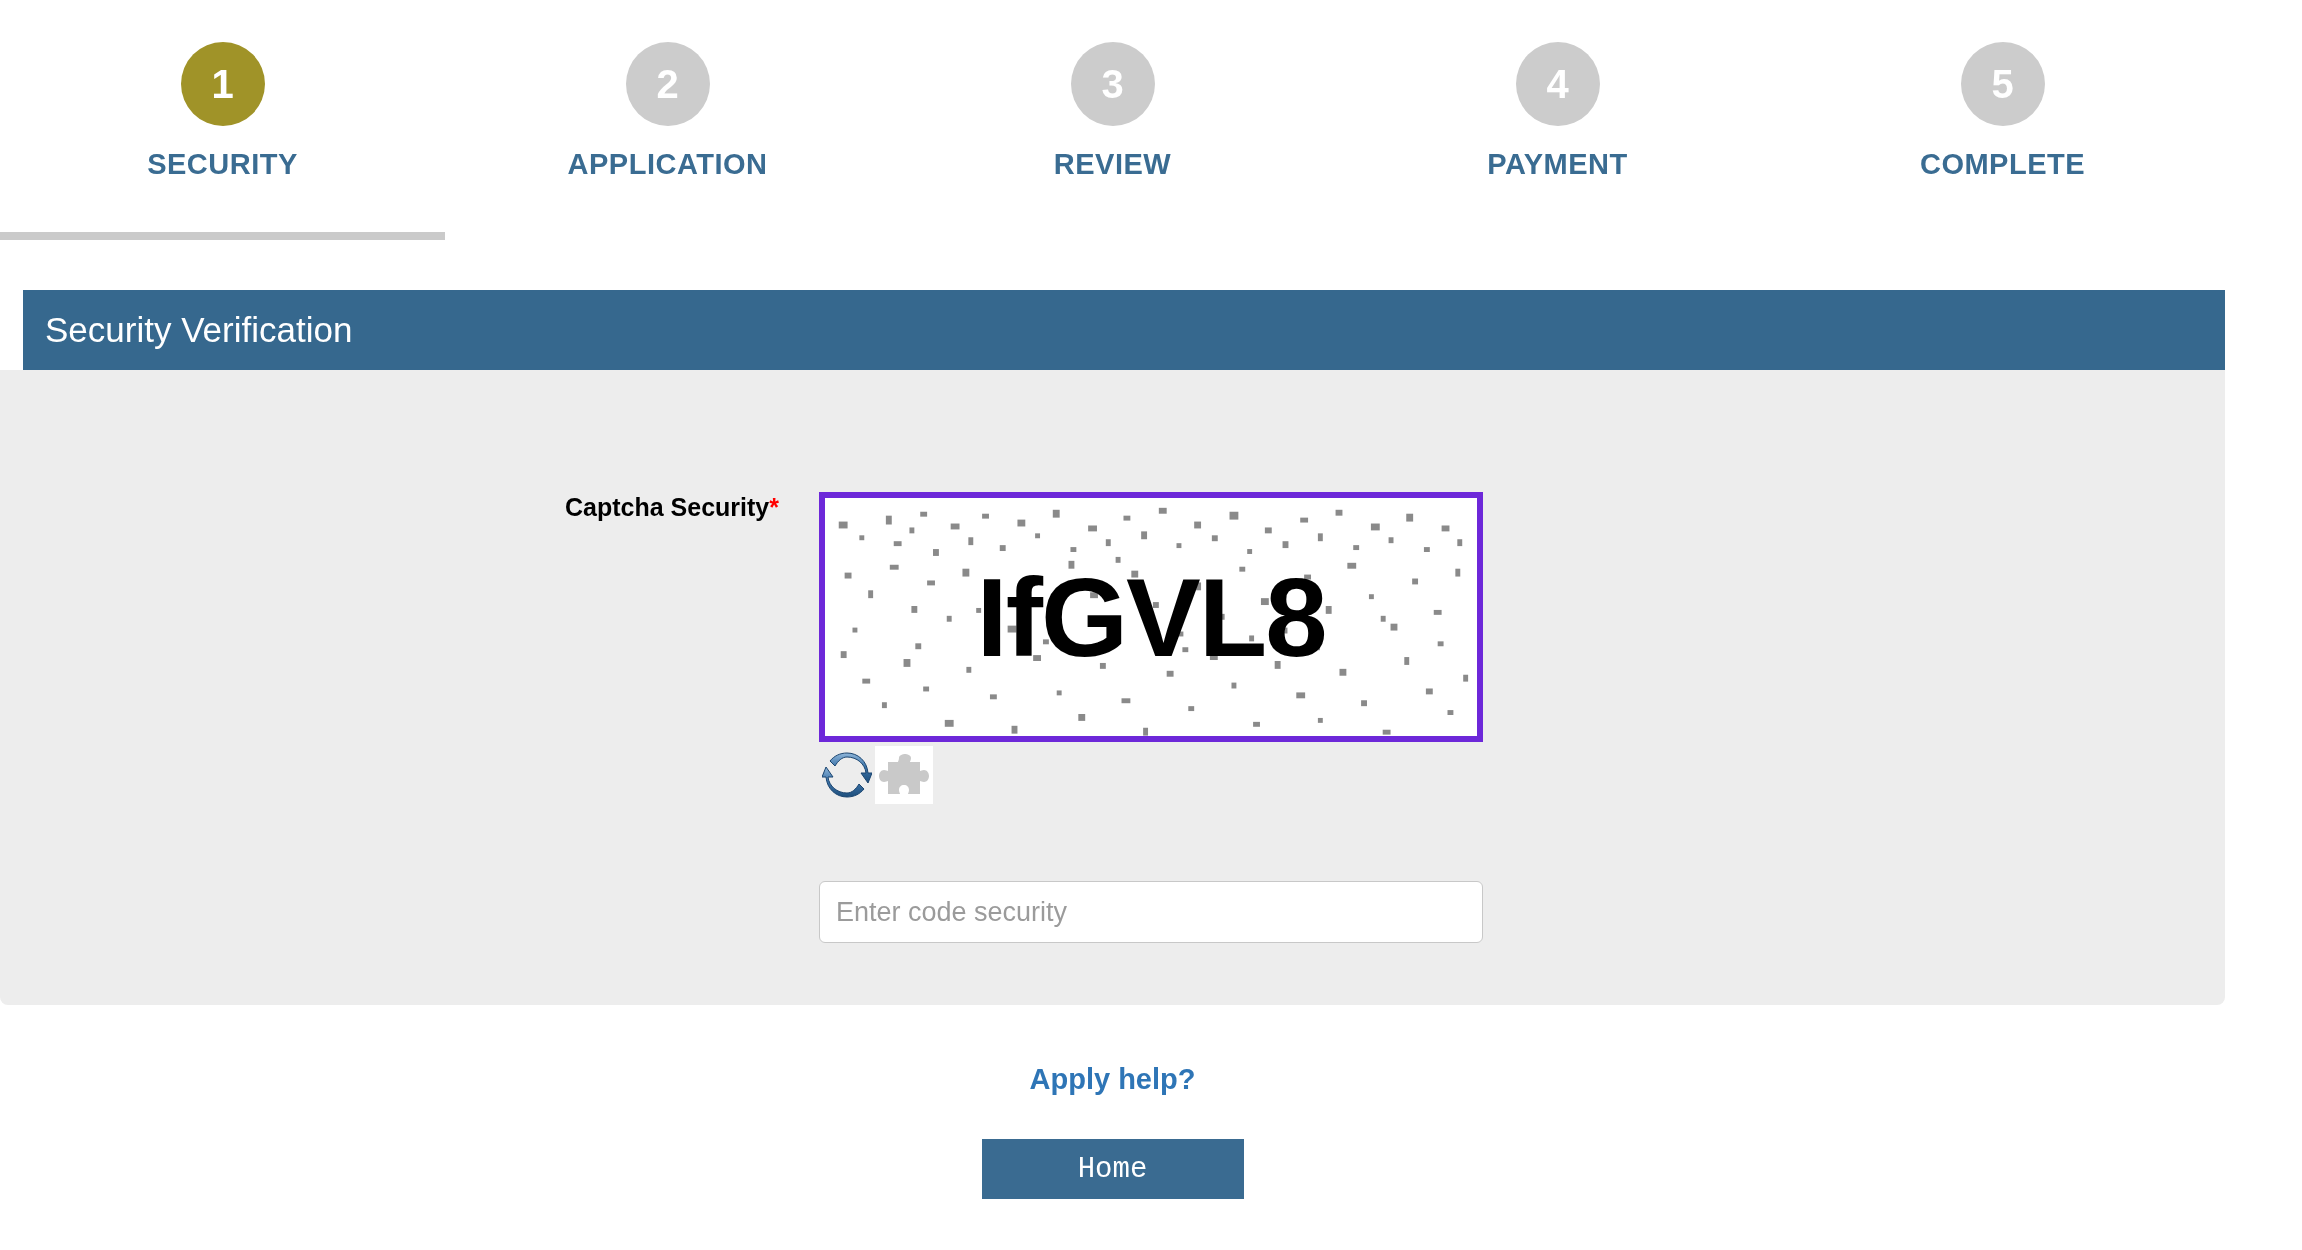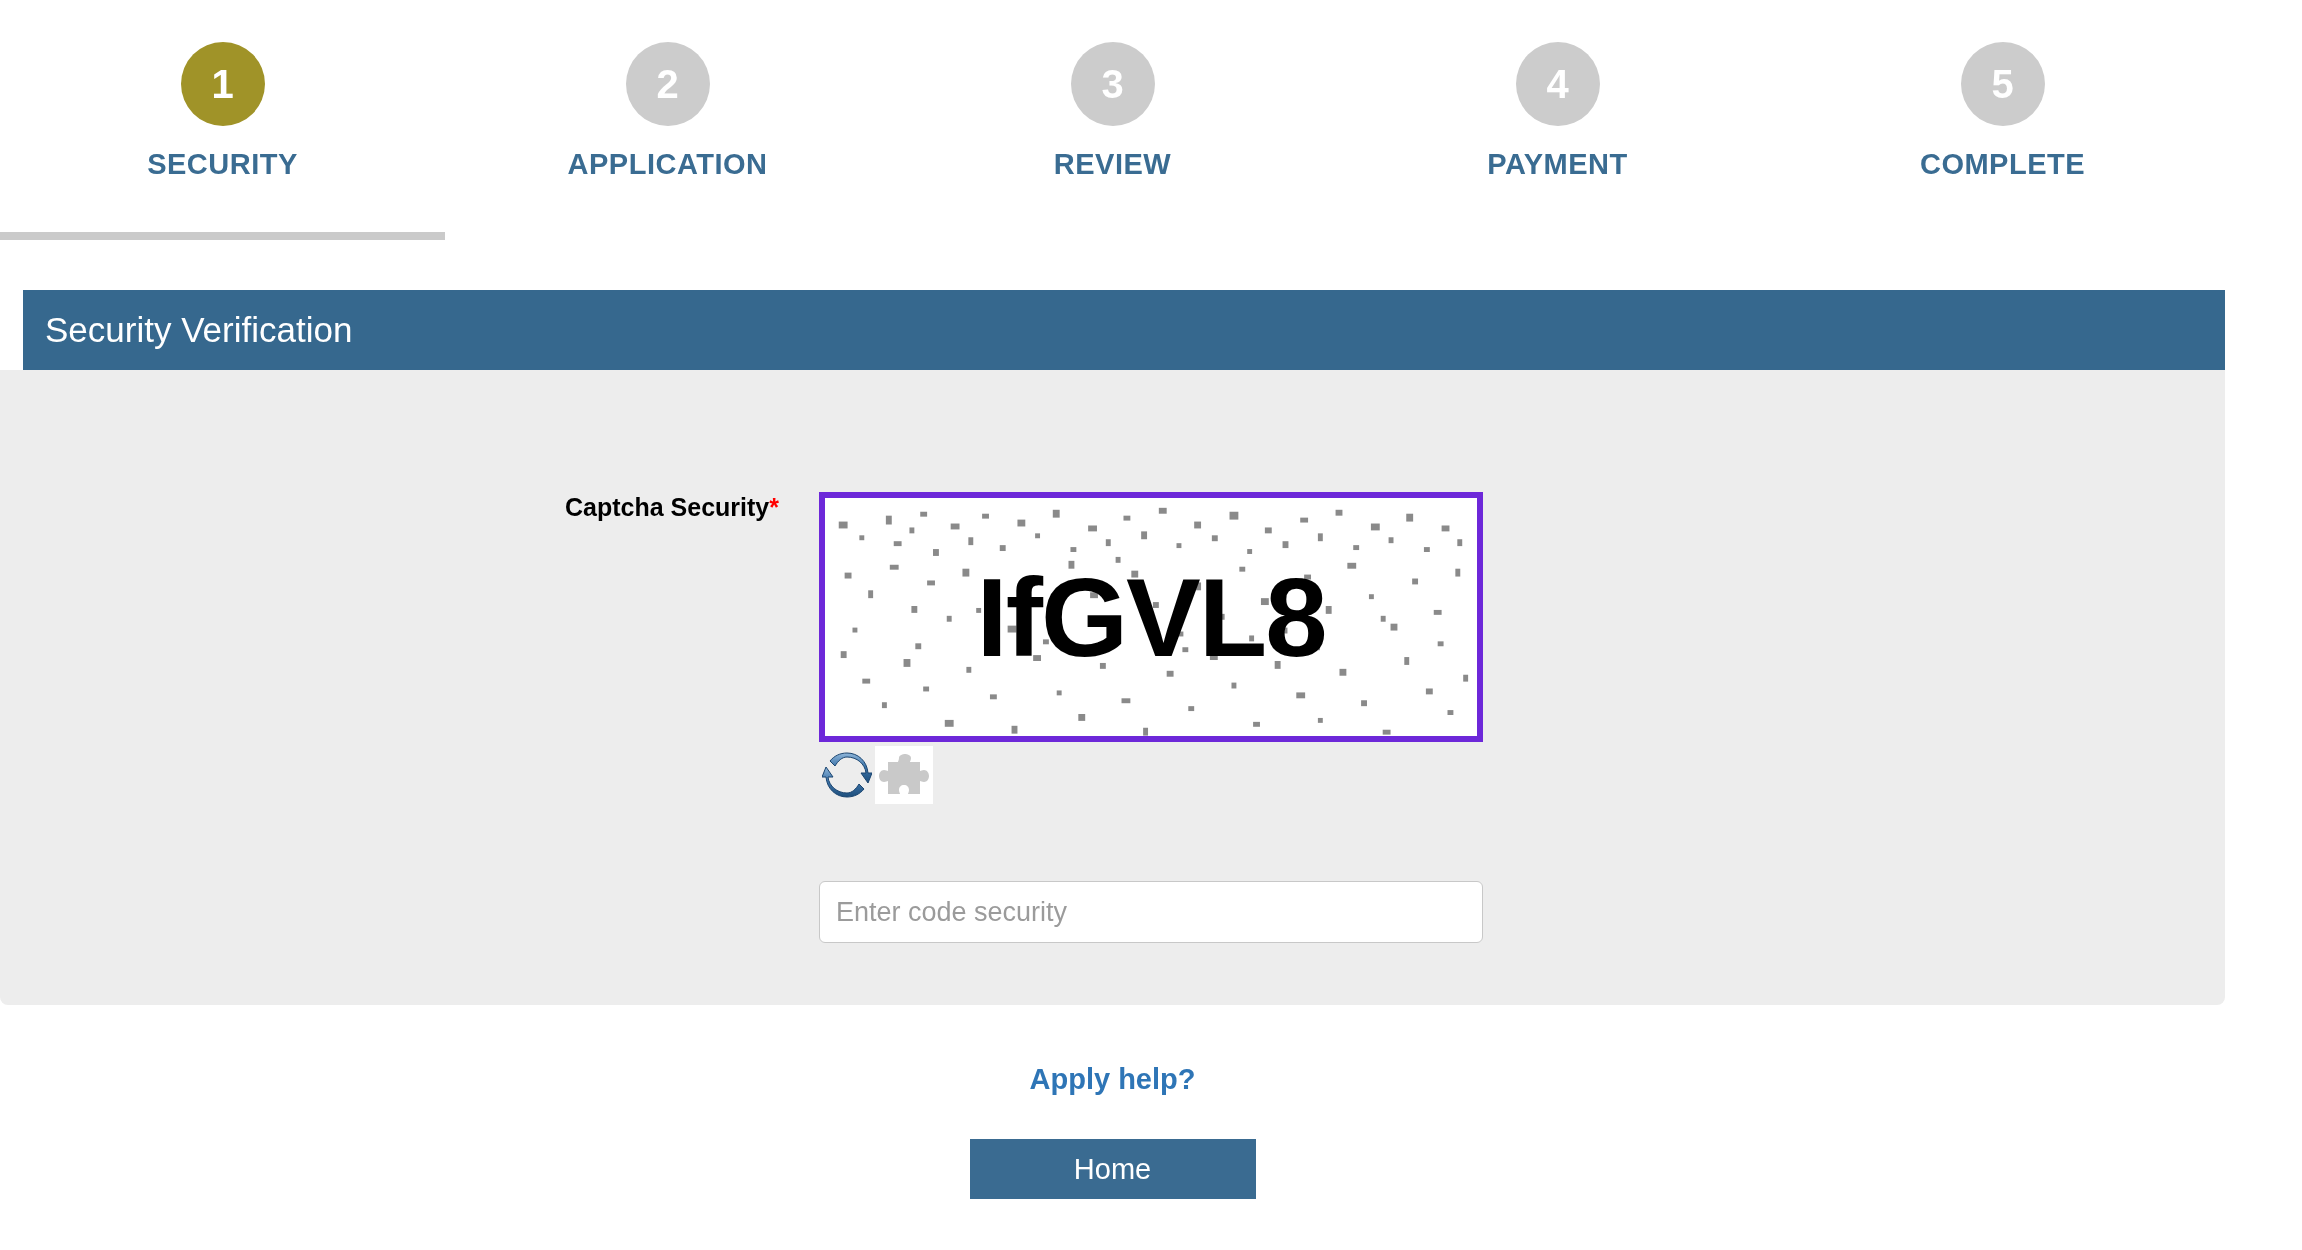--- a/index.html
+++ b/index.html
@@ -230,21 +230,21 @@
     border: none;
     font-size: 29px;
     font-family: "Liberation Sans", sans-serif;
     padding: 0;
     height: 60px;
     cursor: pointer;
     display: flex;
     align-items: center;
     justify-content: center;
   }
-  .btn-home { width: 286px; }
+  .btn-home { width: 262px; font-family: Liberation Mono, monospace; }
   .btn-apply { width: 258px; }
 </style>
 </head>
 <body>
 
 <div class="stepper">
   <div class="steps-row">
 
     <div class="step active">
       <div class="step-circle">1</div>

